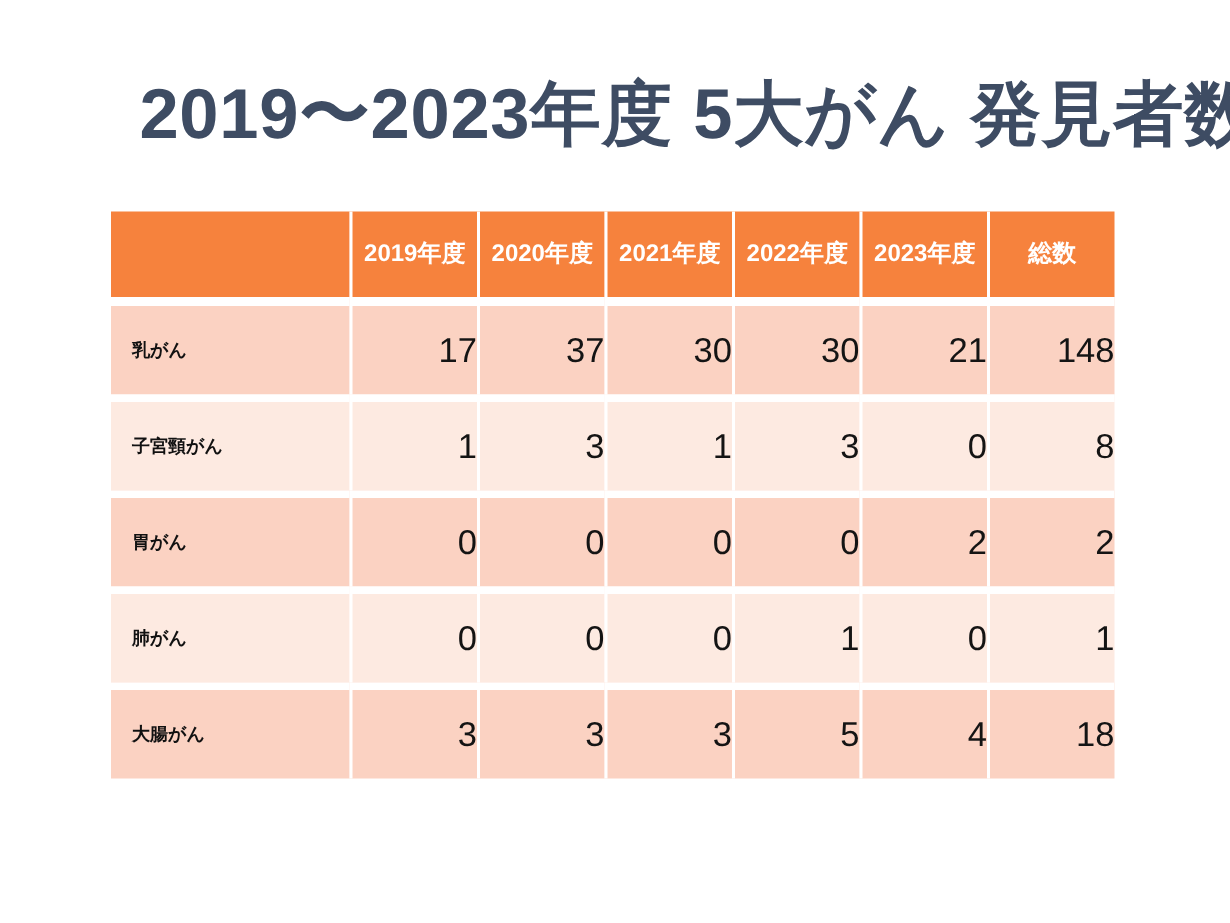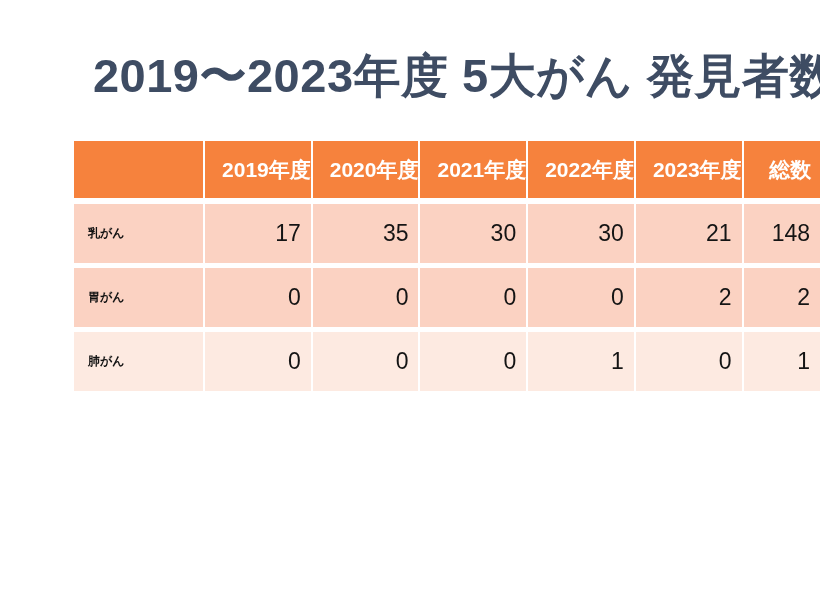--- a/index.html
+++ b/index.html
@@ -44,36 +44,34 @@
   col.c-val   { width: 85px;  }
   th, td {
     margin: 0;
     padding: 0;
     vertical-align: middle;
     overflow: hidden;
   }
   thead th {
     background: #f6823d;
     color: #ffffff;
-    font-size: 21px;
+    font-size: 16px;
     font-weight: 700;
     height: 57px;
     text-align: center;
     white-space: nowrap;
-    padding-left: 17px;
   }
   thead th.sep, tbody td.sep {
     border-left: 2px solid #ffffff;
   }
   tbody td {
     height: 59px;
     font-size: 23px;
     color: #141414;
     text-align: right;
-    padding-right: 10px;
     white-space: nowrap;
   }
   tbody tr td {
     border-top: 5px solid #ffffff;
   }
   tbody tr:first-child td {
     border-top: 6px solid #ffffff;
   }
   tbody td.row-label {
     text-align: left;
@@ -111,40 +109,58 @@
         <th class="sep">2021年度</th>
         <th class="sep">2022年度</th>
         <th class="sep">2023年度</th>
         <th class="sep">総数</th>
       </tr>
     </thead>
     <tbody>
       <tr class="row-dark">
         <td class="row-label">乳がん</td>
         <td class="sep">17</td>
-        <td class="sep">35</td>
+        <td class="sep">37</td>
         <td class="sep">30</td>
         <td class="sep">30</td>
         <td class="sep">21</td>
         <td class="sep">148</td>
+      </tr>
+      <tr class="row-light">
+        <td class="row-label">子宮頸がん</td>
+        <td class="sep">1</td>
+        <td class="sep">3</td>
+        <td class="sep">1</td>
+        <td class="sep">3</td>
+        <td class="sep">0</td>
+        <td class="sep">8</td>
       </tr>
       <tr class="row-dark">
         <td class="row-label">胃がん</td>
         <td class="sep">0</td>
         <td class="sep">0</td>
         <td class="sep">0</td>
         <td class="sep">0</td>
         <td class="sep">2</td>
         <td class="sep">2</td>
       </tr>
       <tr class="row-light">
         <td class="row-label">肺がん</td>
         <td class="sep">0</td>
         <td class="sep">0</td>
         <td class="sep">0</td>
         <td class="sep">1</td>
         <td class="sep">0</td>
         <td class="sep">1</td>
       </tr>
+      <tr class="row-dark">
+        <td class="row-label">大腸がん</td>
+        <td class="sep">3</td>
+        <td class="sep">3</td>
+        <td class="sep">3</td>
+        <td class="sep">5</td>
+        <td class="sep">4</td>
+        <td class="sep">18</td>
+      </tr>
     </tbody>
   </table>
 
 </div>
 
 </body></html>

